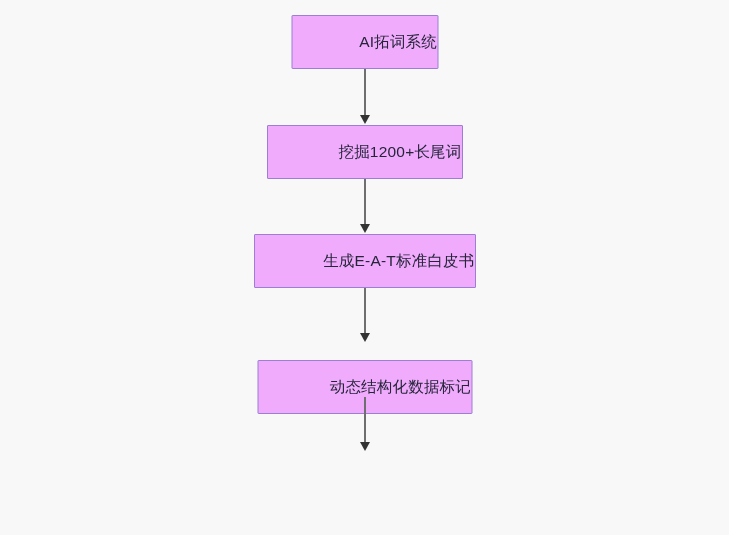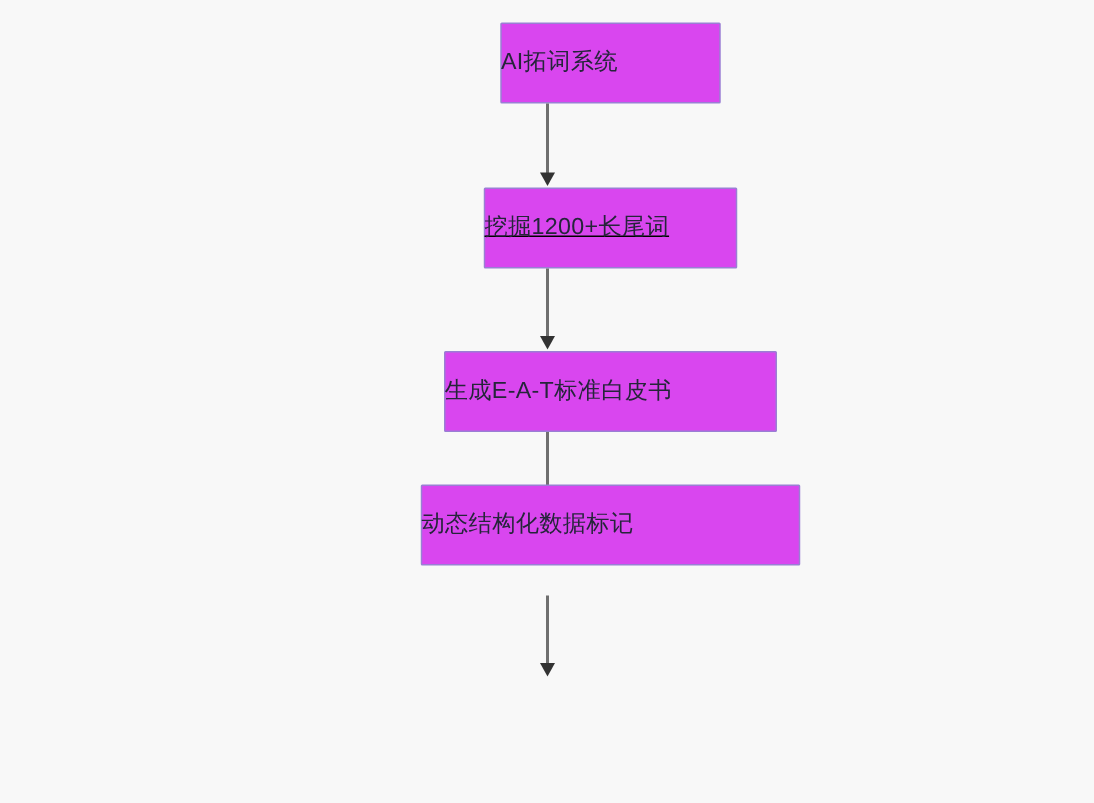--- a/index.html
+++ b/index.html
@@ -14,30 +14,29 @@
     overflow: hidden;
   }
   #flowchart {
     position: relative;
     width: 729px;
     height: 535px;
   }
   .node {
     position: absolute;
     box-sizing: border-box;
-    background: #d946ef;
+    background: #f0abfc;
     border: 1.6px solid #9a7fd4;
     border-radius: 1px;
     display: flex;
     align-items: center;
-    justify-content: flex-start;
+    justify-content: flex-end;
     height: 54px;
     left: 50%;
     transform: translateX(-50%);
-    margin-left: 42px;
   }
   .node-label {
     color: #25253a;
     font-size: 15.5px;
     line-height: 1;
     letter-spacing: 0.2px;
     white-space: nowrap;
     text-align: center;
   }
   .edge {
@@ -52,23 +51,23 @@
     left: 50%;
     transform: translateX(-50%);
     width: 0;
     height: 0;
     border-left: 5.5px solid transparent;
     border-right: 5.5px solid transparent;
     border-top: 9px solid #333333;
   }
   
   #node-1 { top: 15px;  width: 147px; }
-  #node-2 { top: 125px; width: 169px; text-decoration: underline; }
+  #node-2 { top: 125px; width: 196px; }
   #node-3 { top: 234px; width: 222px; }
-  #node-4 { top: 323px; width: 253px; }
+  #node-4 { top: 360px; width: 215px; }
   #node-5 { top: 452px; width: 236px; }
   
   #edge-1 { top: 69px;  height: 47px; }
   #edge-2 { top: 179px; height: 46px; }
   #edge-3 { top: 288px; height: 46px; }
   #edge-4 { top: 397px; height: 46px; }
   #arrow-1 { top: 115px; }
   #arrow-2 { top: 224px; }
   #arrow-3 { top: 333px; }
   #arrow-4 { top: 442px; }

